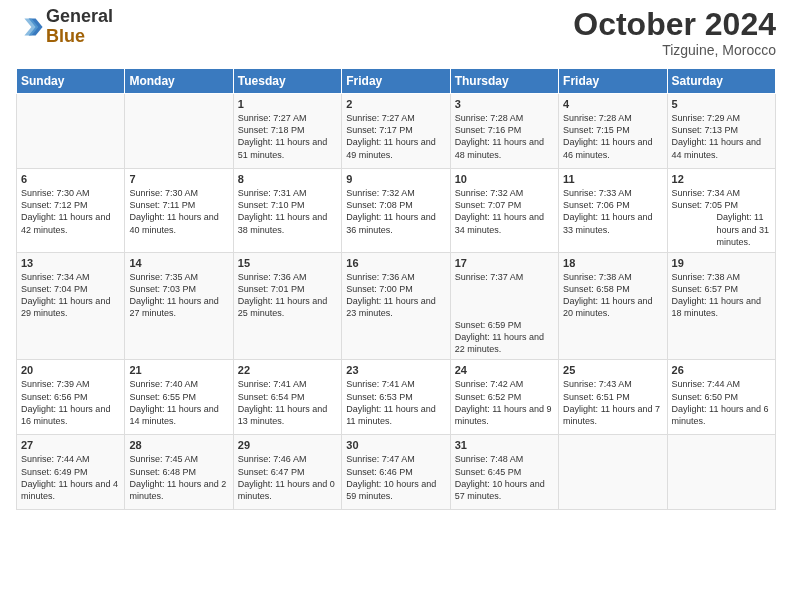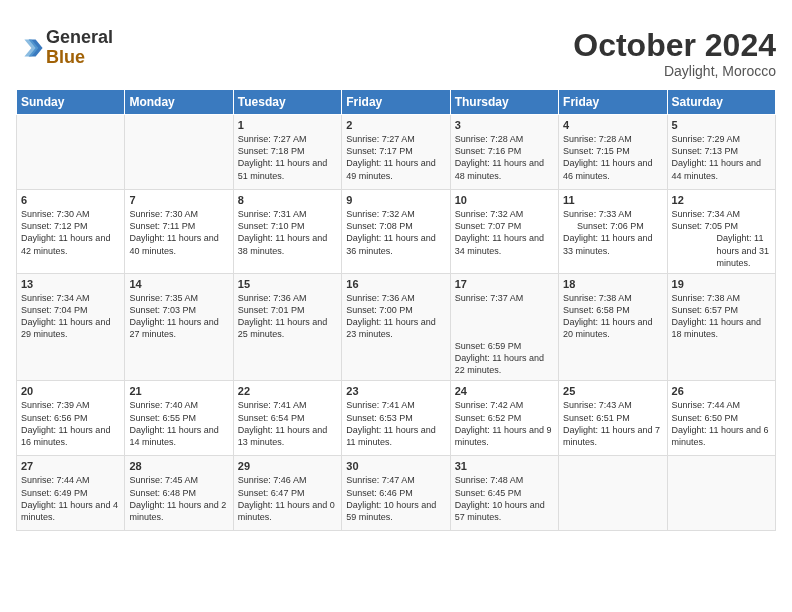--- a/index.html
+++ b/index.html
@@ -6,21 +6,21 @@
     body {
       font-family: Arial, sans-serif;
       background: #fff;
       width: 792px;
       min-height: 612px;
       overflow: hidden;
     }
     .page {
       width: 792px;
       min-height: 612px;
-      padding: 28px 16px 10px 16px;
+      padding: 7px 16px 10px 16px;
       background: #fff;
     }
     .header {
       display: flex;
       justify-content: space-between;
       align-items: flex-start;
       margin-bottom: 10px;
     }
     .logo {
       display: flex;
@@ -103,21 +103,21 @@
         <polygon points="28,8 38,20 28,32 18,32 28,20 18,8" fill="#3a7abf"></polygon>
         <polygon points="22,8 32,20 22,32 12,32 22,20 12,8" fill="#5a9fd4" opacity="0.7"></polygon>
       </svg>
       <div class="logo-text">
         <span>General</span>
         <span>Blue</span>
       </div>
     </div>
     <div class="title-block">
       <div class="month-title">October 2024</div>
-      <div class="location">Daylight, Morocco</div>
+      <div class="location">Tizguine, Morocco</div>
     </div>
   </div>
 
   <table>
     <thead>
       <tr>
 
       <th>Sunday</th>
           <th>Monday</th>
           <th>Tuesday</th>
@@ -189,21 +189,21 @@
           </td>
           <td>
             <span class="day-num">10</span>
             <span style="display: block; line-height: 1.35; font-size: 9px;">Sunrise: 7:32 AM</span>
             <span style="display: block; line-height: 1.35; font-size: 9px;">Sunset: 7:07 PM</span>
             <span style="display: block; line-height: 1.35; font-size: 9px;">Daylight: 11 hours and 34 minutes.</span>
           </td>
           <td>
             <span class="day-num">11</span>
             <span style="display: block; line-height: 1.35; font-size: 9px;">Sunrise: 7:33 AM</span>
-            <span style="display: block; line-height: 1.35; font-size: 9px; margin-left: 14px;">Sunset: 7:06 PM</span>
+            <span style="display: block; line-height: 1.35; font-size: 9px;">Sunset: 7:06 PM</span>
             <span style="display: block; line-height: 1.35; font-size: 9px;">Daylight: 11 hours and 33 minutes.</span>
           </td>
           <td>
             <span class="day-num">12</span>
             <span style="display: block; line-height: 1.35; font-size: 9px;">Sunrise: 7:34 AM</span>
             <span style="display: block; line-height: 1.35; font-size: 9px;">Sunset: 7:05 PM</span>
             <span style="display: block; line-height: 1.35; font-size: 9px; margin-left: 45px;">Daylight: 11 hours and 31 minutes.</span>
           </td>
         </tr>
         <tr>

